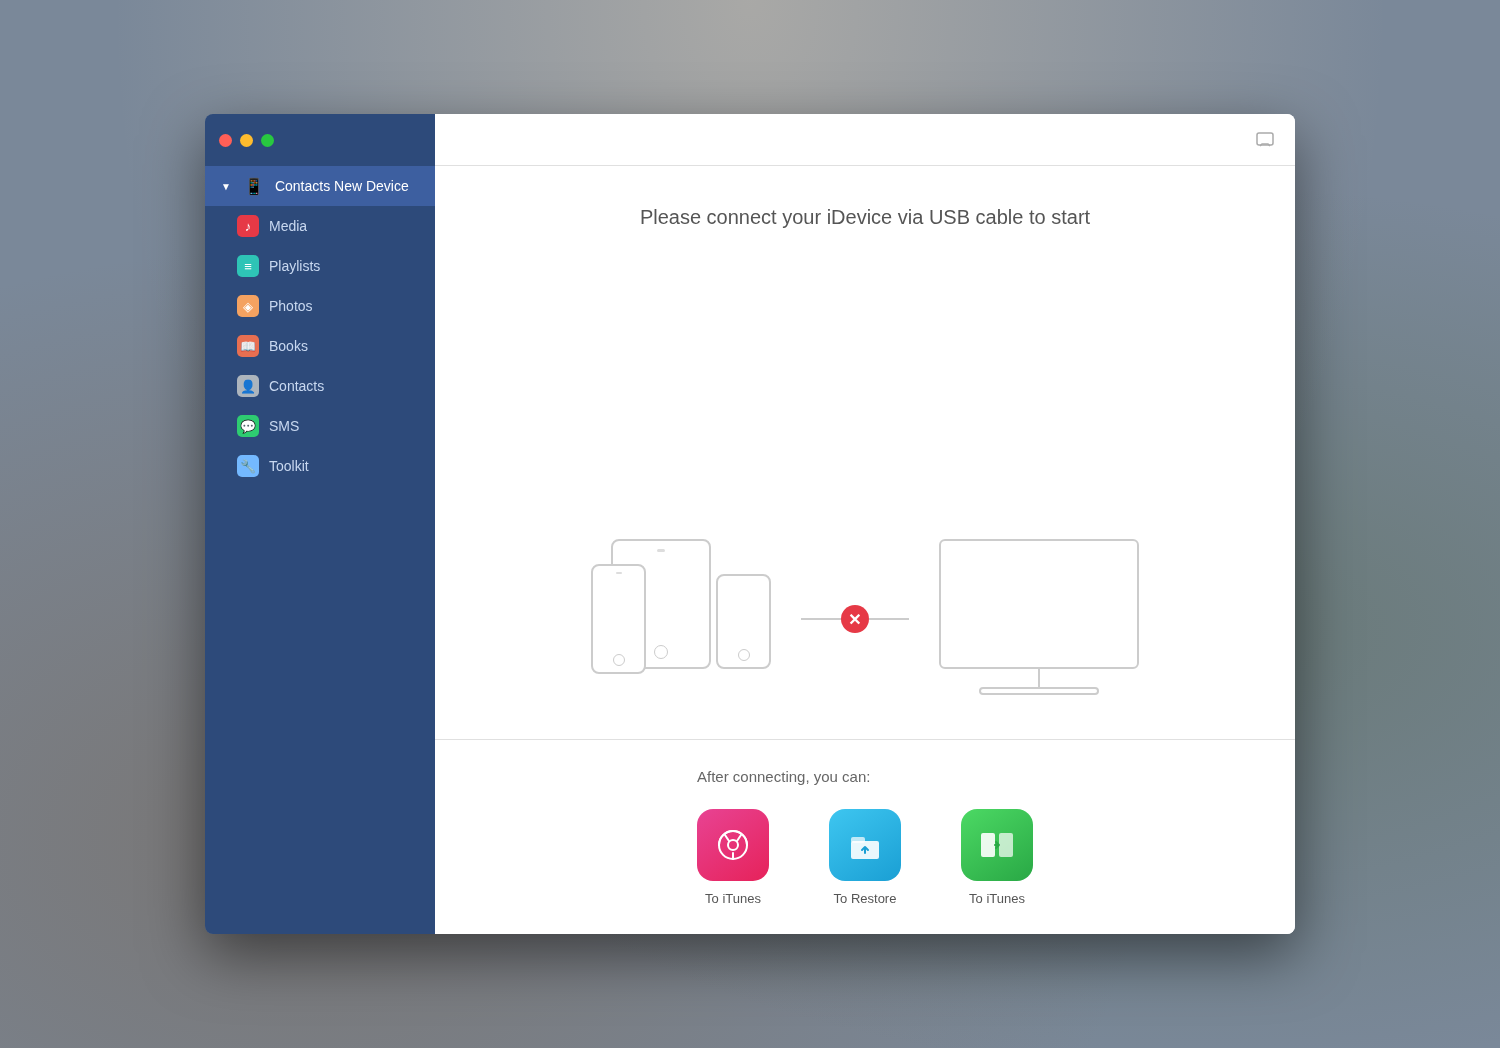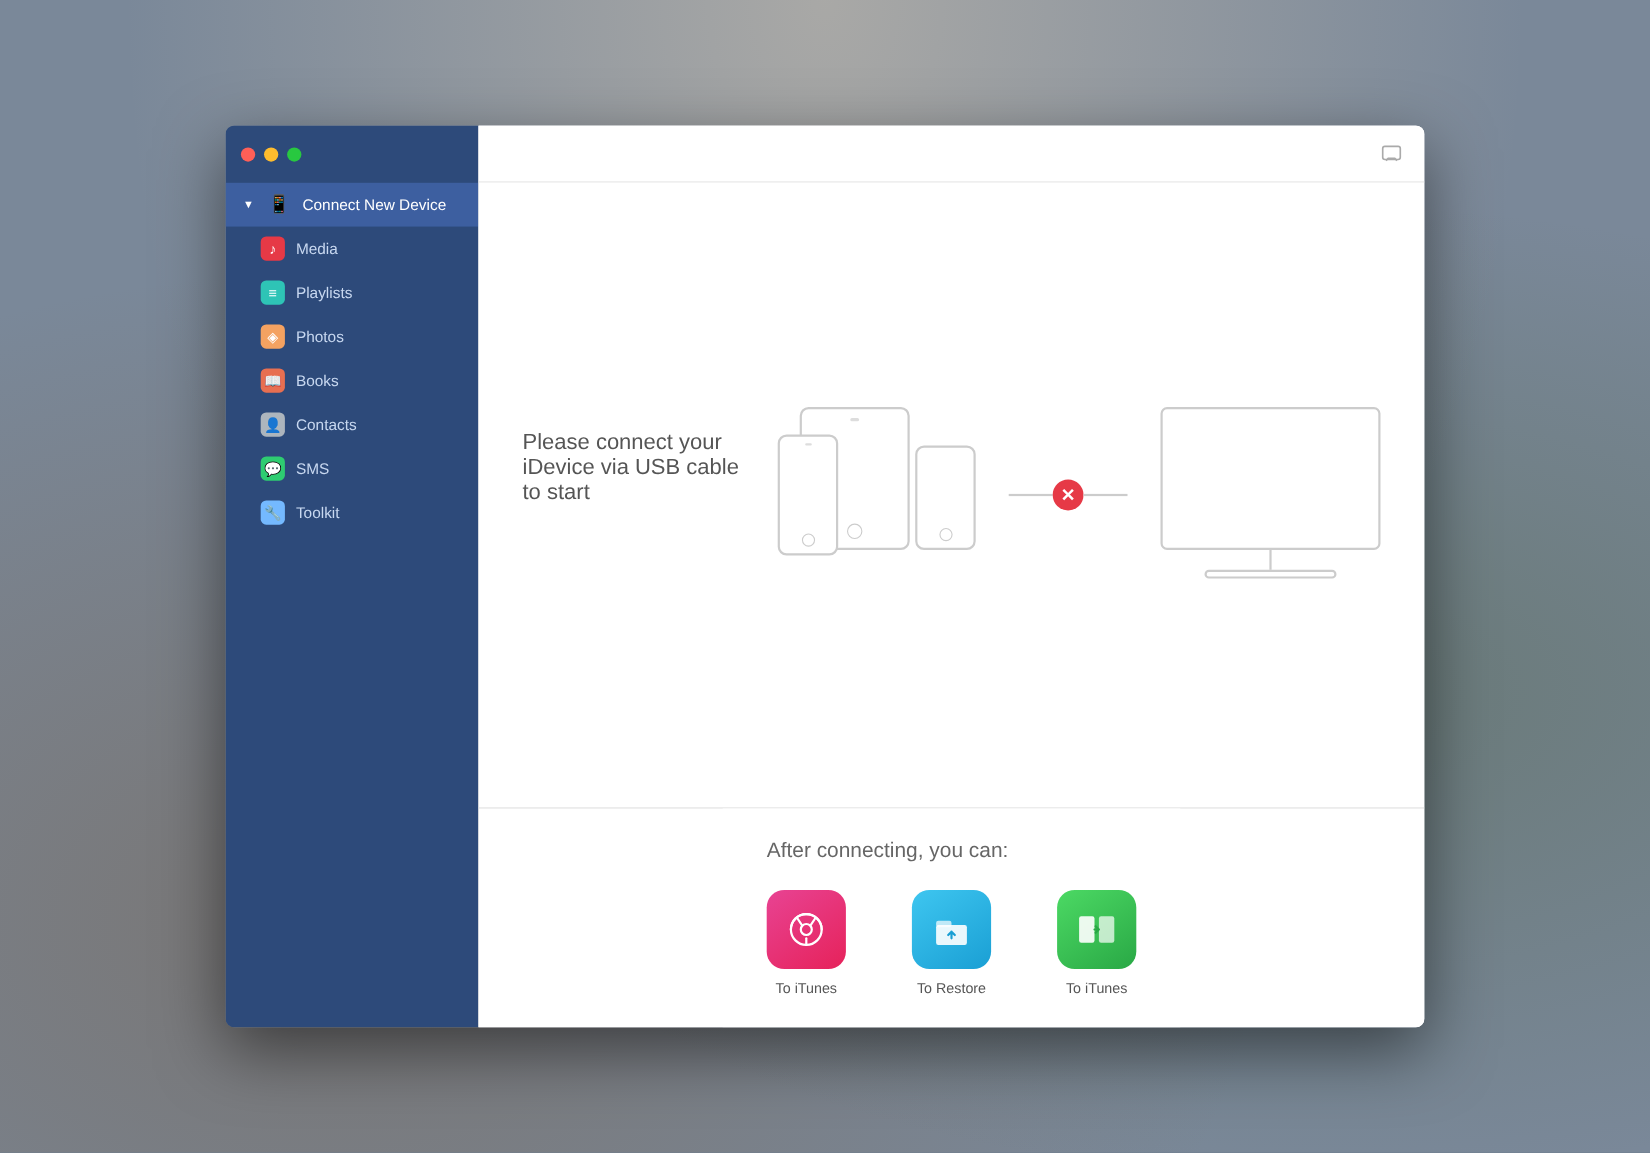--- a/index.html
+++ b/index.html
@@ -155,21 +155,21 @@
       display: flex;
       flex-direction: column;
       align-items: center;
       padding: 0;
       overflow: hidden;
     }
 
     .connect-section {
       flex: 1;
       display: flex;
-      flex-direction: row;
+      flex-direction: column;
       align-items: center;
       justify-content: space-between;
       width: 100%;
       padding: 40px;
       gap: 31px;
     }
 
     .connect-text {
       font-size: 20px;
       color: #555;
@@ -342,21 +342,21 @@
       background: #e0e0e0;
       margin: 0;
     }
 
     .bottom-section {
       padding: 28px 40px;
       background: white;
     }
 
     .after-text {
-      font-size: 19px;
+      font-size: 15px;
       color: #666;
       margin-bottom: 24px;
     }
 
     .feature-icons {
       display: flex;
       gap: 60px;
       align-items: flex-start;
     }
 
@@ -403,21 +403,21 @@
       <div class="traffic-light minimize"></div>
       <div class="traffic-light maximize"></div>
     </div>
 
 
     <div class="sidebar-nav">
 
       <div class="nav-item connect-device">
         <span class="nav-arrow">▼</span>
         <span class="nav-icon icon-device">📱</span>
-        <span>Connect New Device</span>
+        <span>Contacts New Device</span>
       </div>
 
       <div class="sub-items">
         <div class="nav-item">
           <span class="nav-icon icon-media">♪</span>
           <span>Media</span>
         </div>
         <div class="nav-item">
           <span class="nav-icon icon-playlists">≡</span>
           <span>Playlists</span>

